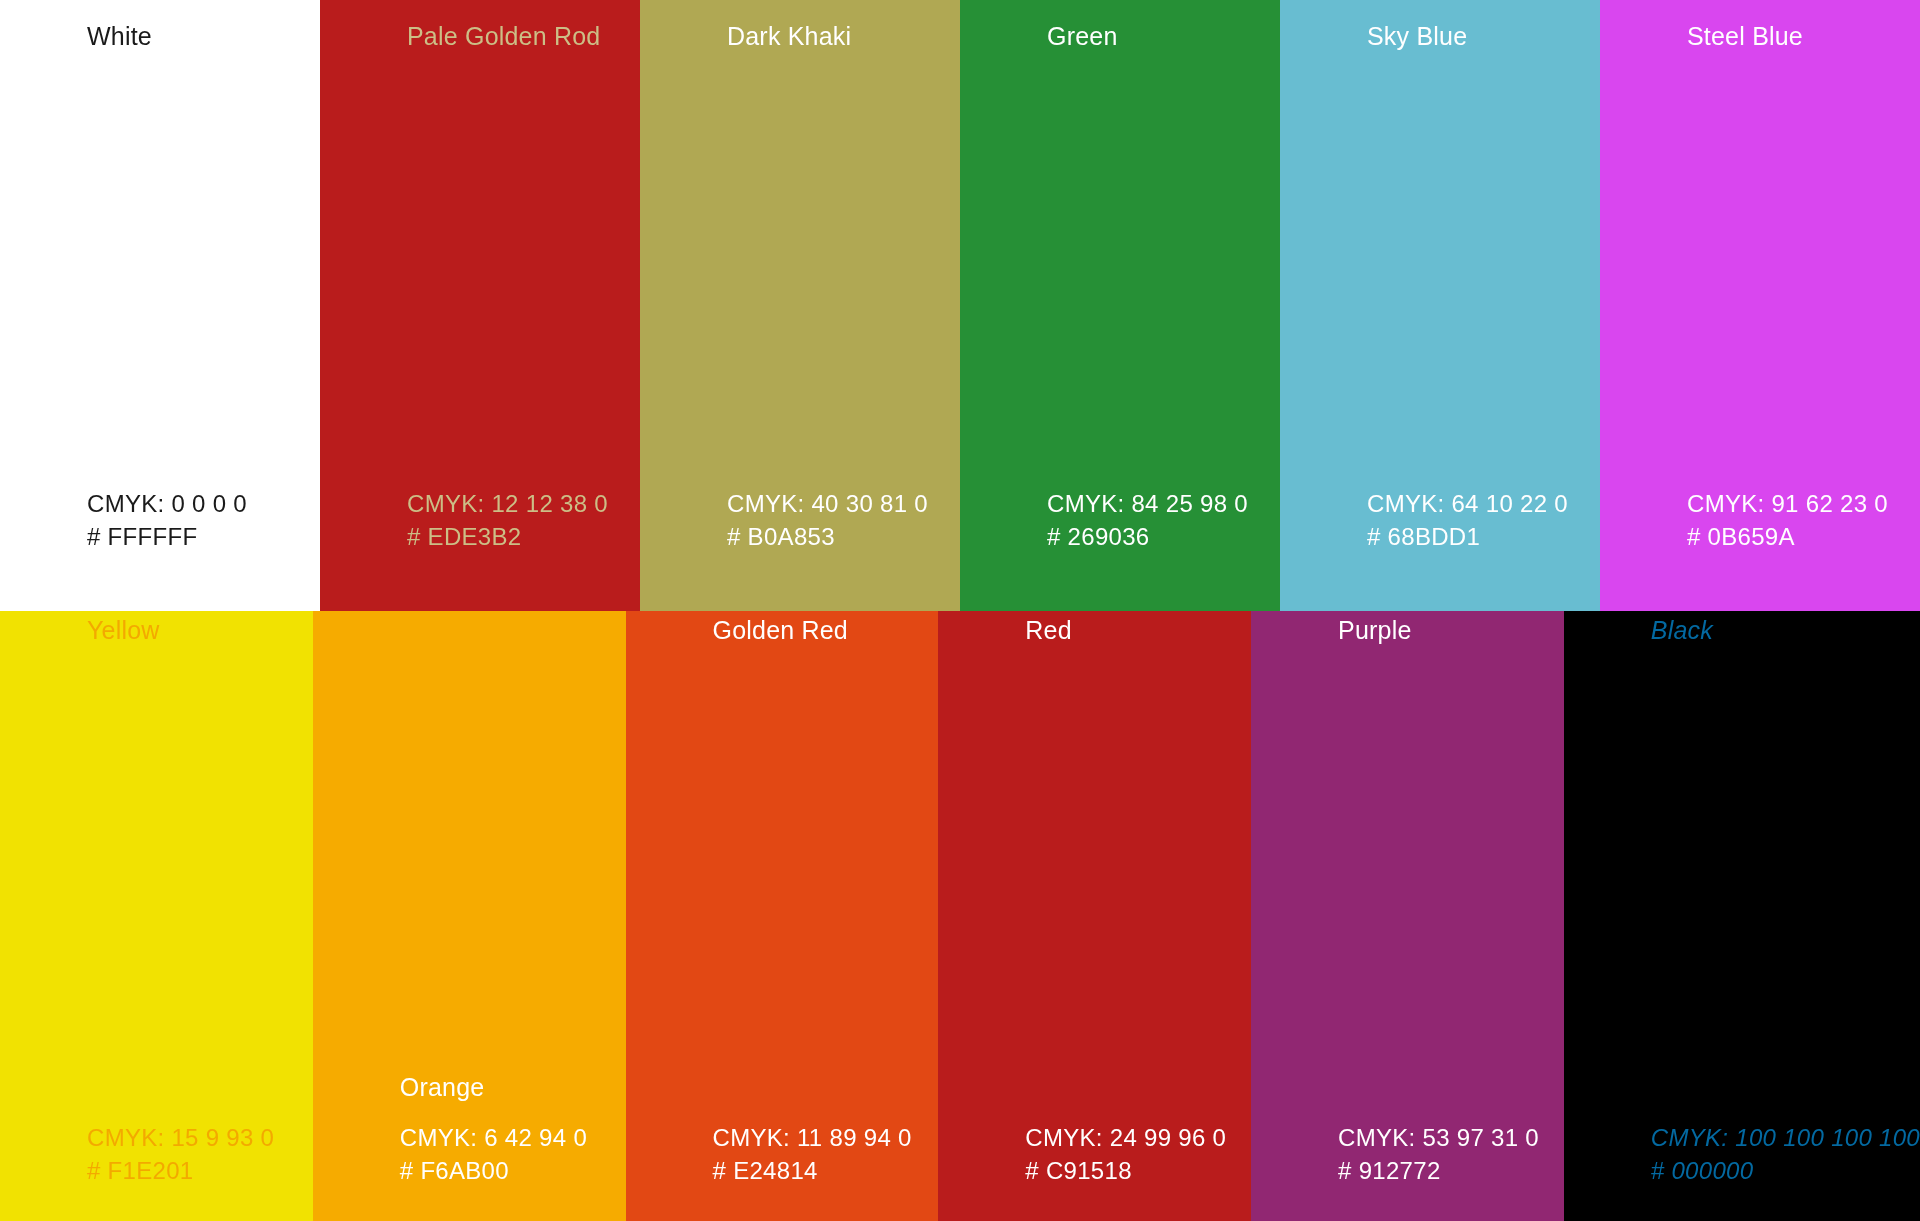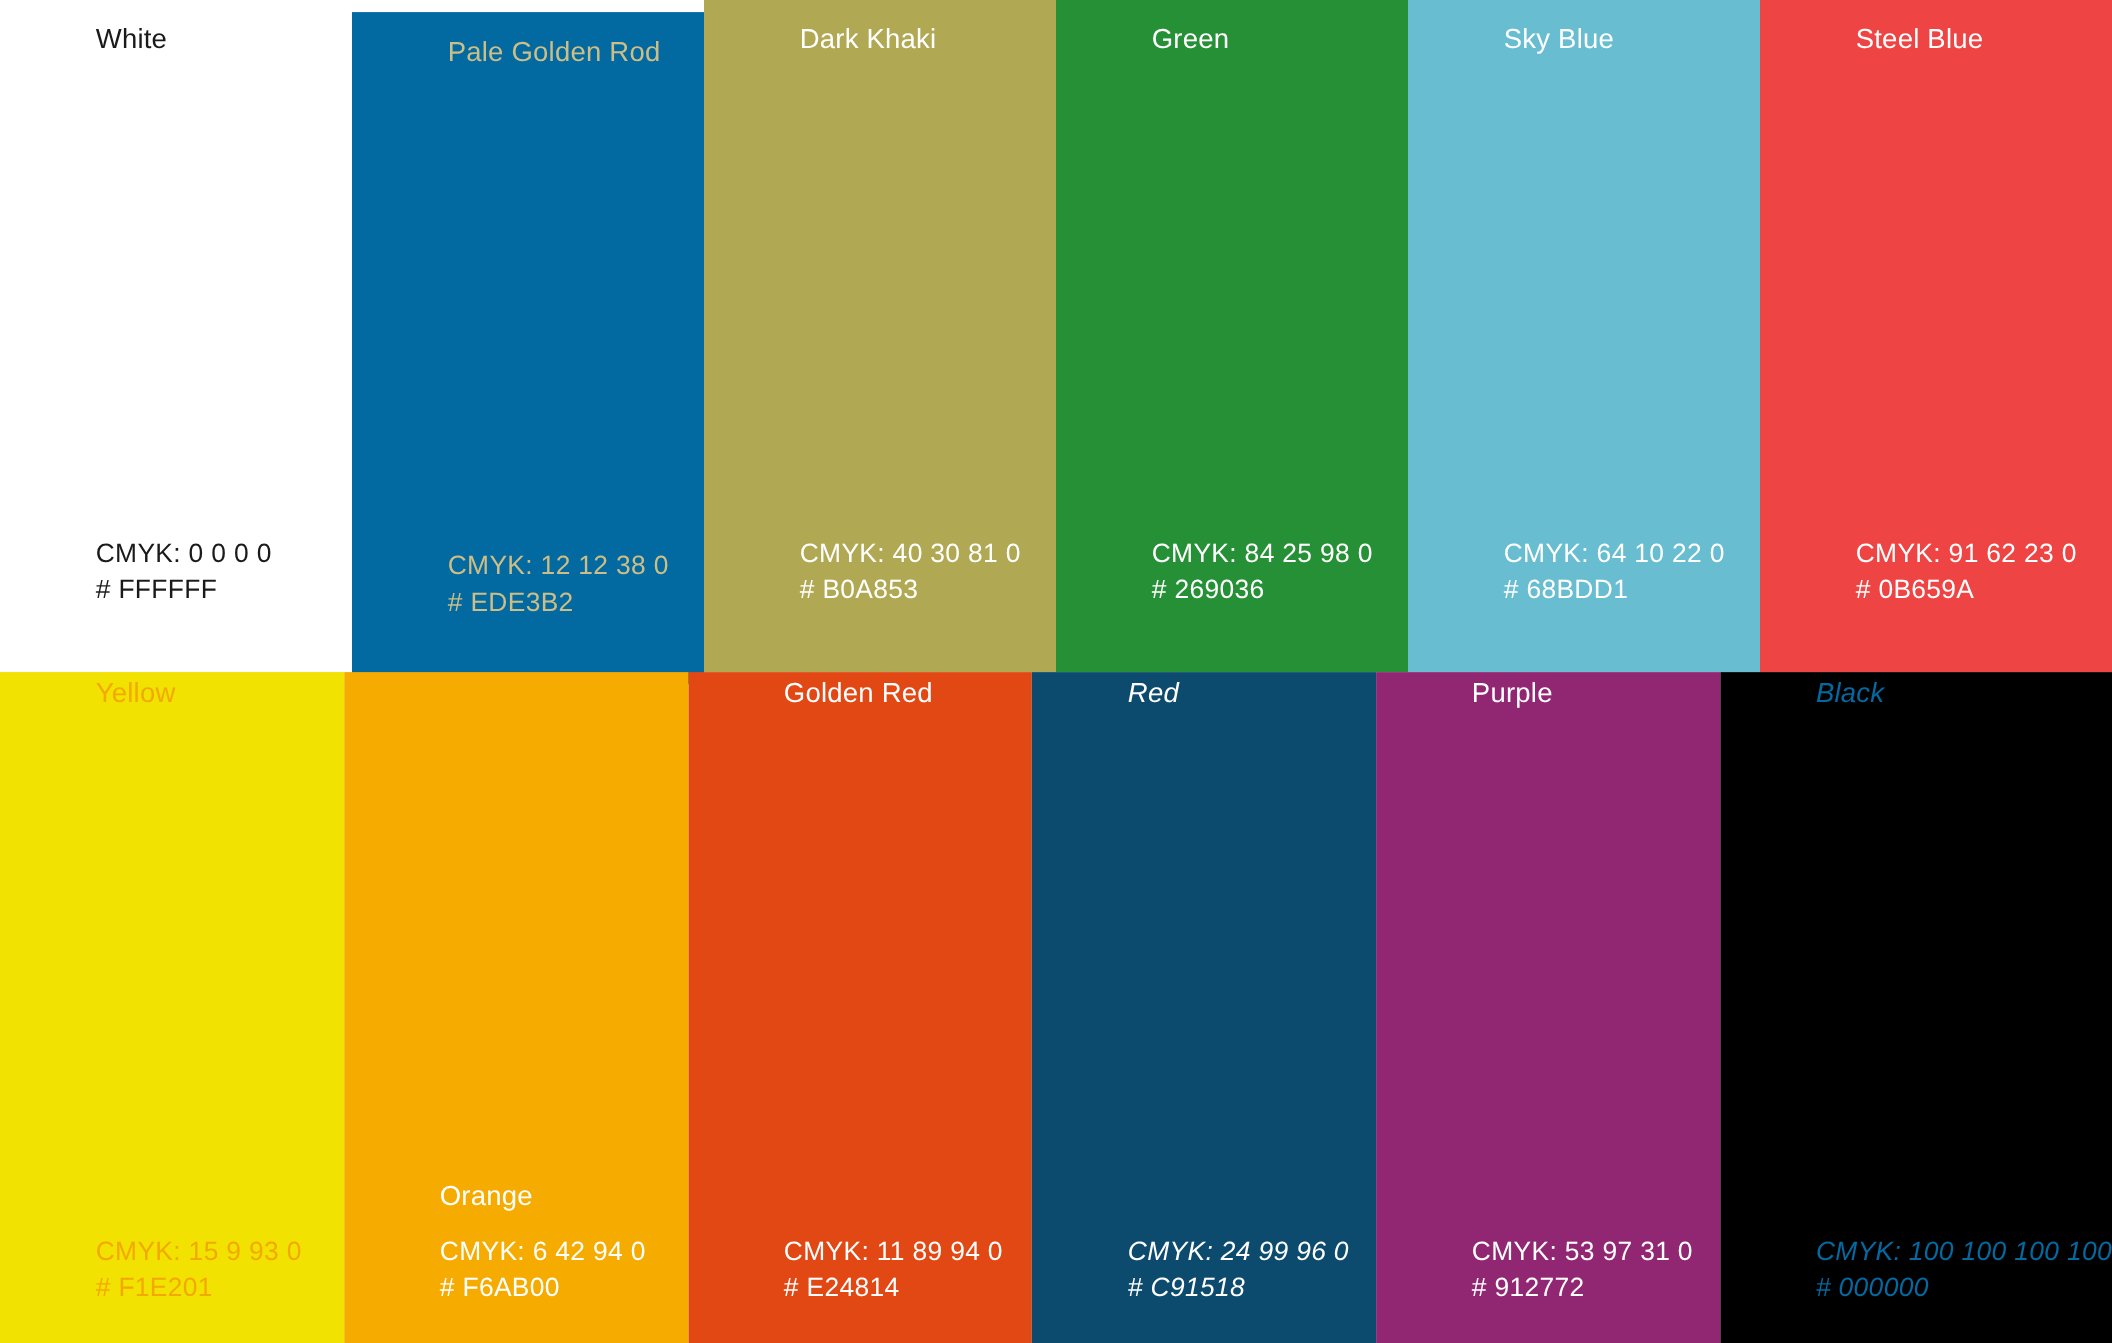--- a/index.html
+++ b/index.html
@@ -56,21 +56,21 @@
 
 <div id="palette">
   <div class="row row-top">
       <div class="swatch" style="background-color: rgb(255, 255, 255); color: rgb(26, 26, 26);">
         <div class="swatch-name">White</div>
         <div class="swatch-codes">
           <div class="cmyk-line">CMYK:  0 0  0  0</div>
           <div class="hex-line"># FFFFFF</div>
         </div>
       </div>
-      <div class="swatch" style="background-color: #0369a1; color: rgb(204, 190, 134); margin-top: 11px;">
+      <div class="swatch" style="background-color: #b91c1c; color: rgb(204, 190, 134);">
         <div class="swatch-name">Pale Golden Rod</div>
         <div class="swatch-codes">
           <div class="cmyk-line">CMYK:  12 12  38  0</div>
           <div class="hex-line"># EDE3B2</div>
         </div>
       </div>
       <div class="swatch" style="background-color: rgb(176, 168, 83); color: rgb(255, 255, 255);">
         <div class="swatch-name">Dark Khaki</div>
         <div class="swatch-codes">
           <div class="cmyk-line">CMYK:  40  30  81  0</div>
@@ -84,21 +84,21 @@
           <div class="hex-line"># 269036</div>
         </div>
       </div>
       <div class="swatch" style="background-color: rgb(104, 189, 209); color: rgb(255, 255, 255);">
         <div class="swatch-name">Sky Blue</div>
         <div class="swatch-codes">
           <div class="cmyk-line">CMYK:  64 10  22  0</div>
           <div class="hex-line"># 68BDD1</div>
         </div>
       </div>
-      <div class="swatch" style="background-color: #ef4444; color: rgb(255, 255, 255);">
+      <div class="swatch" style="background-color: #d946ef; color: rgb(255, 255, 255);">
         <div class="swatch-name">Steel Blue</div>
         <div class="swatch-codes">
           <div class="cmyk-line">CMYK:  91 62  23  0</div>
           <div class="hex-line"># 0B659A</div>
         </div>
       </div>
     </div>
   <div class="row row-bottom">
       <div class="swatch" style="background-color: rgb(241, 226, 1); color: rgb(243, 169, 0);">
         <div class="swatch-name">Yellow</div>
@@ -114,21 +114,21 @@
           <div class="hex-line"># F6AB00</div>
         </div>
       </div>
       <div class="swatch" style="background-color: rgb(226, 72, 20); color: rgb(255, 255, 255);">
         <div class="swatch-name">Golden Red</div>
         <div class="swatch-codes">
           <div class="cmyk-line">CMYK:  11  89  94  0</div>
           <div class="hex-line"># E24814</div>
         </div>
       </div>
-      <div class="swatch" style="background-color: #0c4a6e; color: rgb(255, 255, 255); font-style: italic;">
+      <div class="swatch" style="background-color: #b91c1c; color: rgb(255, 255, 255);">
         <div class="swatch-name">Red</div>
         <div class="swatch-codes">
           <div class="cmyk-line">CMYK:  24 99  96  0</div>
           <div class="hex-line"># C91518</div>
         </div>
       </div>
       <div class="swatch" style="background-color: rgb(145, 39, 114); color: rgb(255, 255, 255);">
         <div class="swatch-name">Purple</div>
         <div class="swatch-codes">
           <div class="cmyk-line">CMYK:  53 97  31  0</div>

